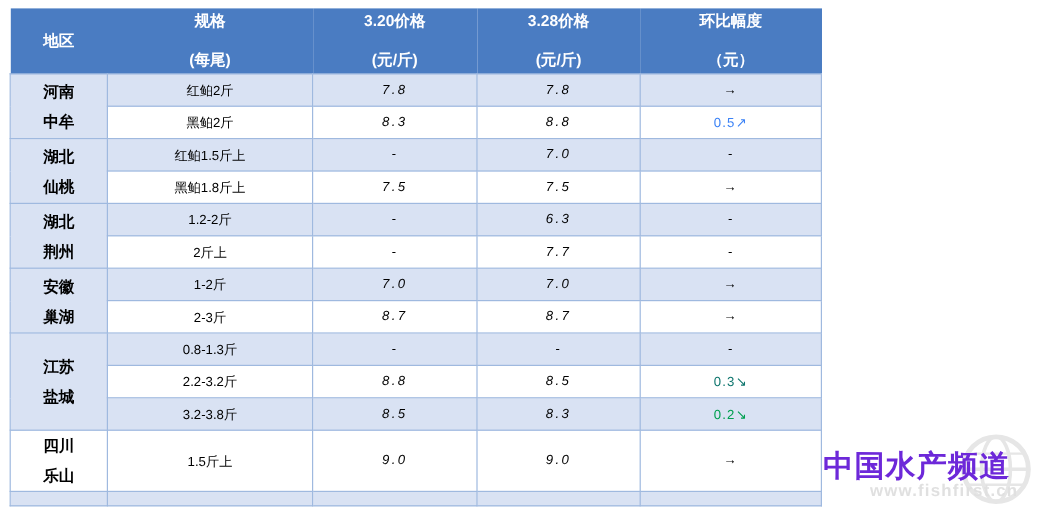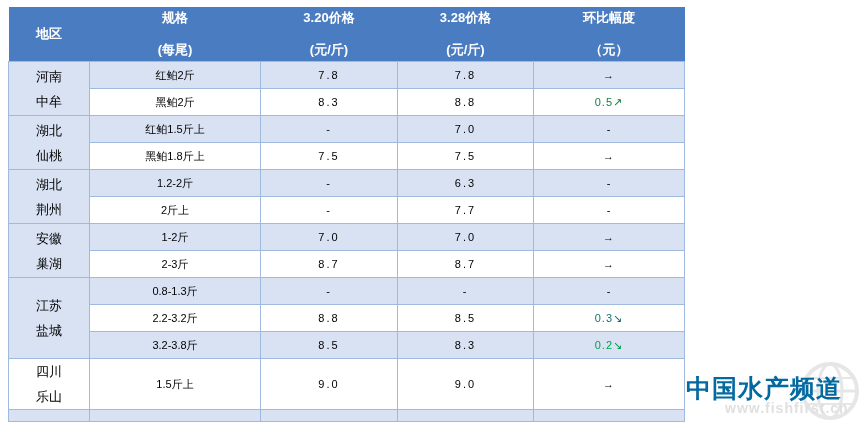--- a/index.html
+++ b/index.html
@@ -26,36 +26,36 @@
   }
   .h2l { display:flex; flex-direction:column; justify-content:space-evenly; height:54px;gap:14px; }
   .h2l span { line-height:14px; }
 
   tbody td {
     border:1px solid #9FB9DF; text-align:center; vertical-align:middle;
     font-size:11px; color:#000000; padding:0; height:27px;
   }
   tr.r-odd  td { background:#D9E2F3; }
   tr.r-even td { background:#ffffff; }
-  td.region { font-weight:normal; font-size:13px; line-height:25px; }
+  td.region { font-weight:bold; font-size:13px; line-height:25px; }
   td.rg-blue  { background:#D9E2F3 !important; }
   td.rg-white { background:#ffffff !important;border-radius:13px; }
   tr.tall td { height:51px; }
   tr.partial td { height:12px; background:#D9E2F3; }
-  .num { letter-spacing:2px; }
+  .num { letter-spacing:2px;font-style:italic; }
   .chg { letter-spacing:1px; }
 
   .watermark {
     position:absolute; left:683px; top:360px; width:180px; height:64px;
     pointer-events:none;
   }
   .wm-globe { position:absolute; right:2px; top:0px; }
   .wm-title {
     position:absolute; left:3px; top:12px; width:162px;
-    font-size:25px; font-weight:bold; color:#0369a1; letter-spacing:1px;
+    font-size:25px; font-weight:bold; color:#6d28d9; letter-spacing:1px;
     white-space:nowrap;
   }
   .wm-url {
     position:absolute; left:42px; top:40px;
     font-size:14px; font-weight:bold; color:#E0E0E0; letter-spacing:1px;
     white-space:nowrap;
   }
 </style>
 </head>
 <body>
@@ -110,21 +110,21 @@
         </td>
         <td>红鲌2斤</td>
         <td class="num">7.8</td>
         <td class="num">7.8</td>
         <td class="chg" style="color: rgb(0, 0, 0);">→</td>
       </tr>
       <tr class="r-even">
         <td>黑鲌2斤</td>
         <td class="num">8.3</td>
         <td class="num">8.8</td>
-        <td class="chg" style="color: #15803d;">0.5↗</td>
+        <td class="chg" style="color: #3b82f6;">0.5↗</td>
       </tr>
 
       <tr class="r-odd">
         <td class="region rg-blue" rowspan="2">
           <div>湖北</div>
           <div>仙桃</div>
         </td>
         <td>红鲌1.5斤上</td>
         <td class="num">-</td>
         <td class="num">7.0</td>

